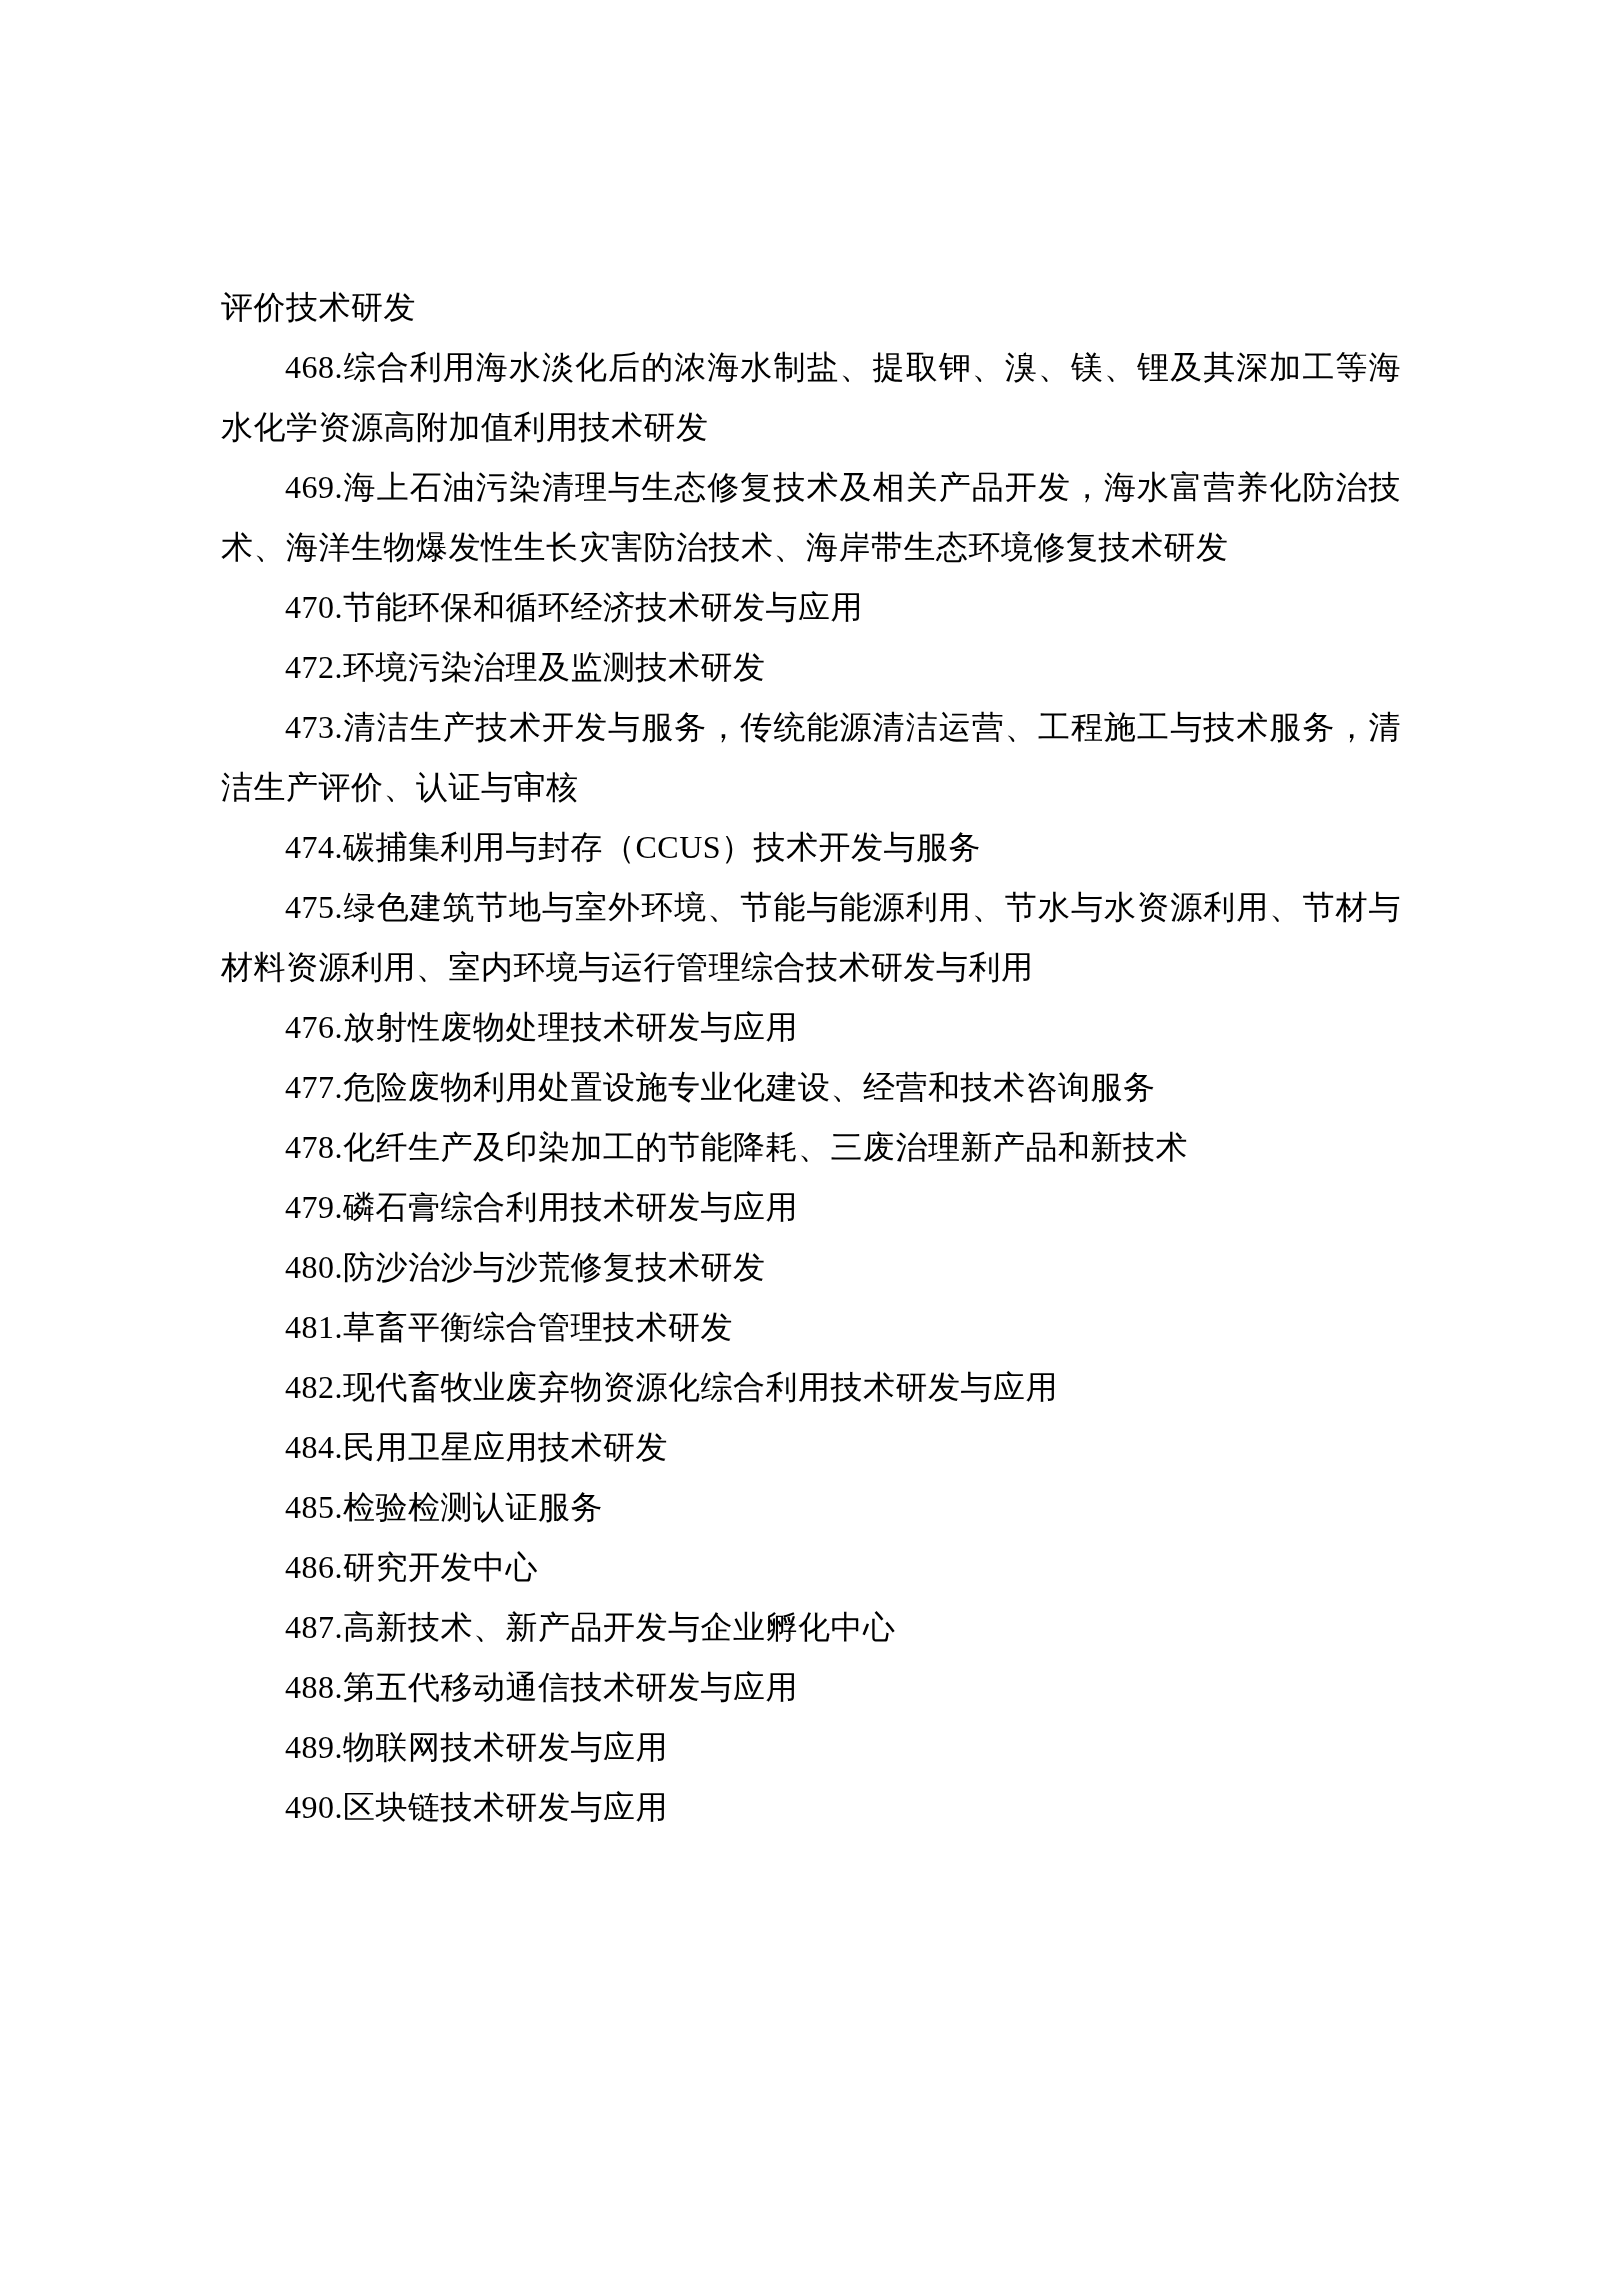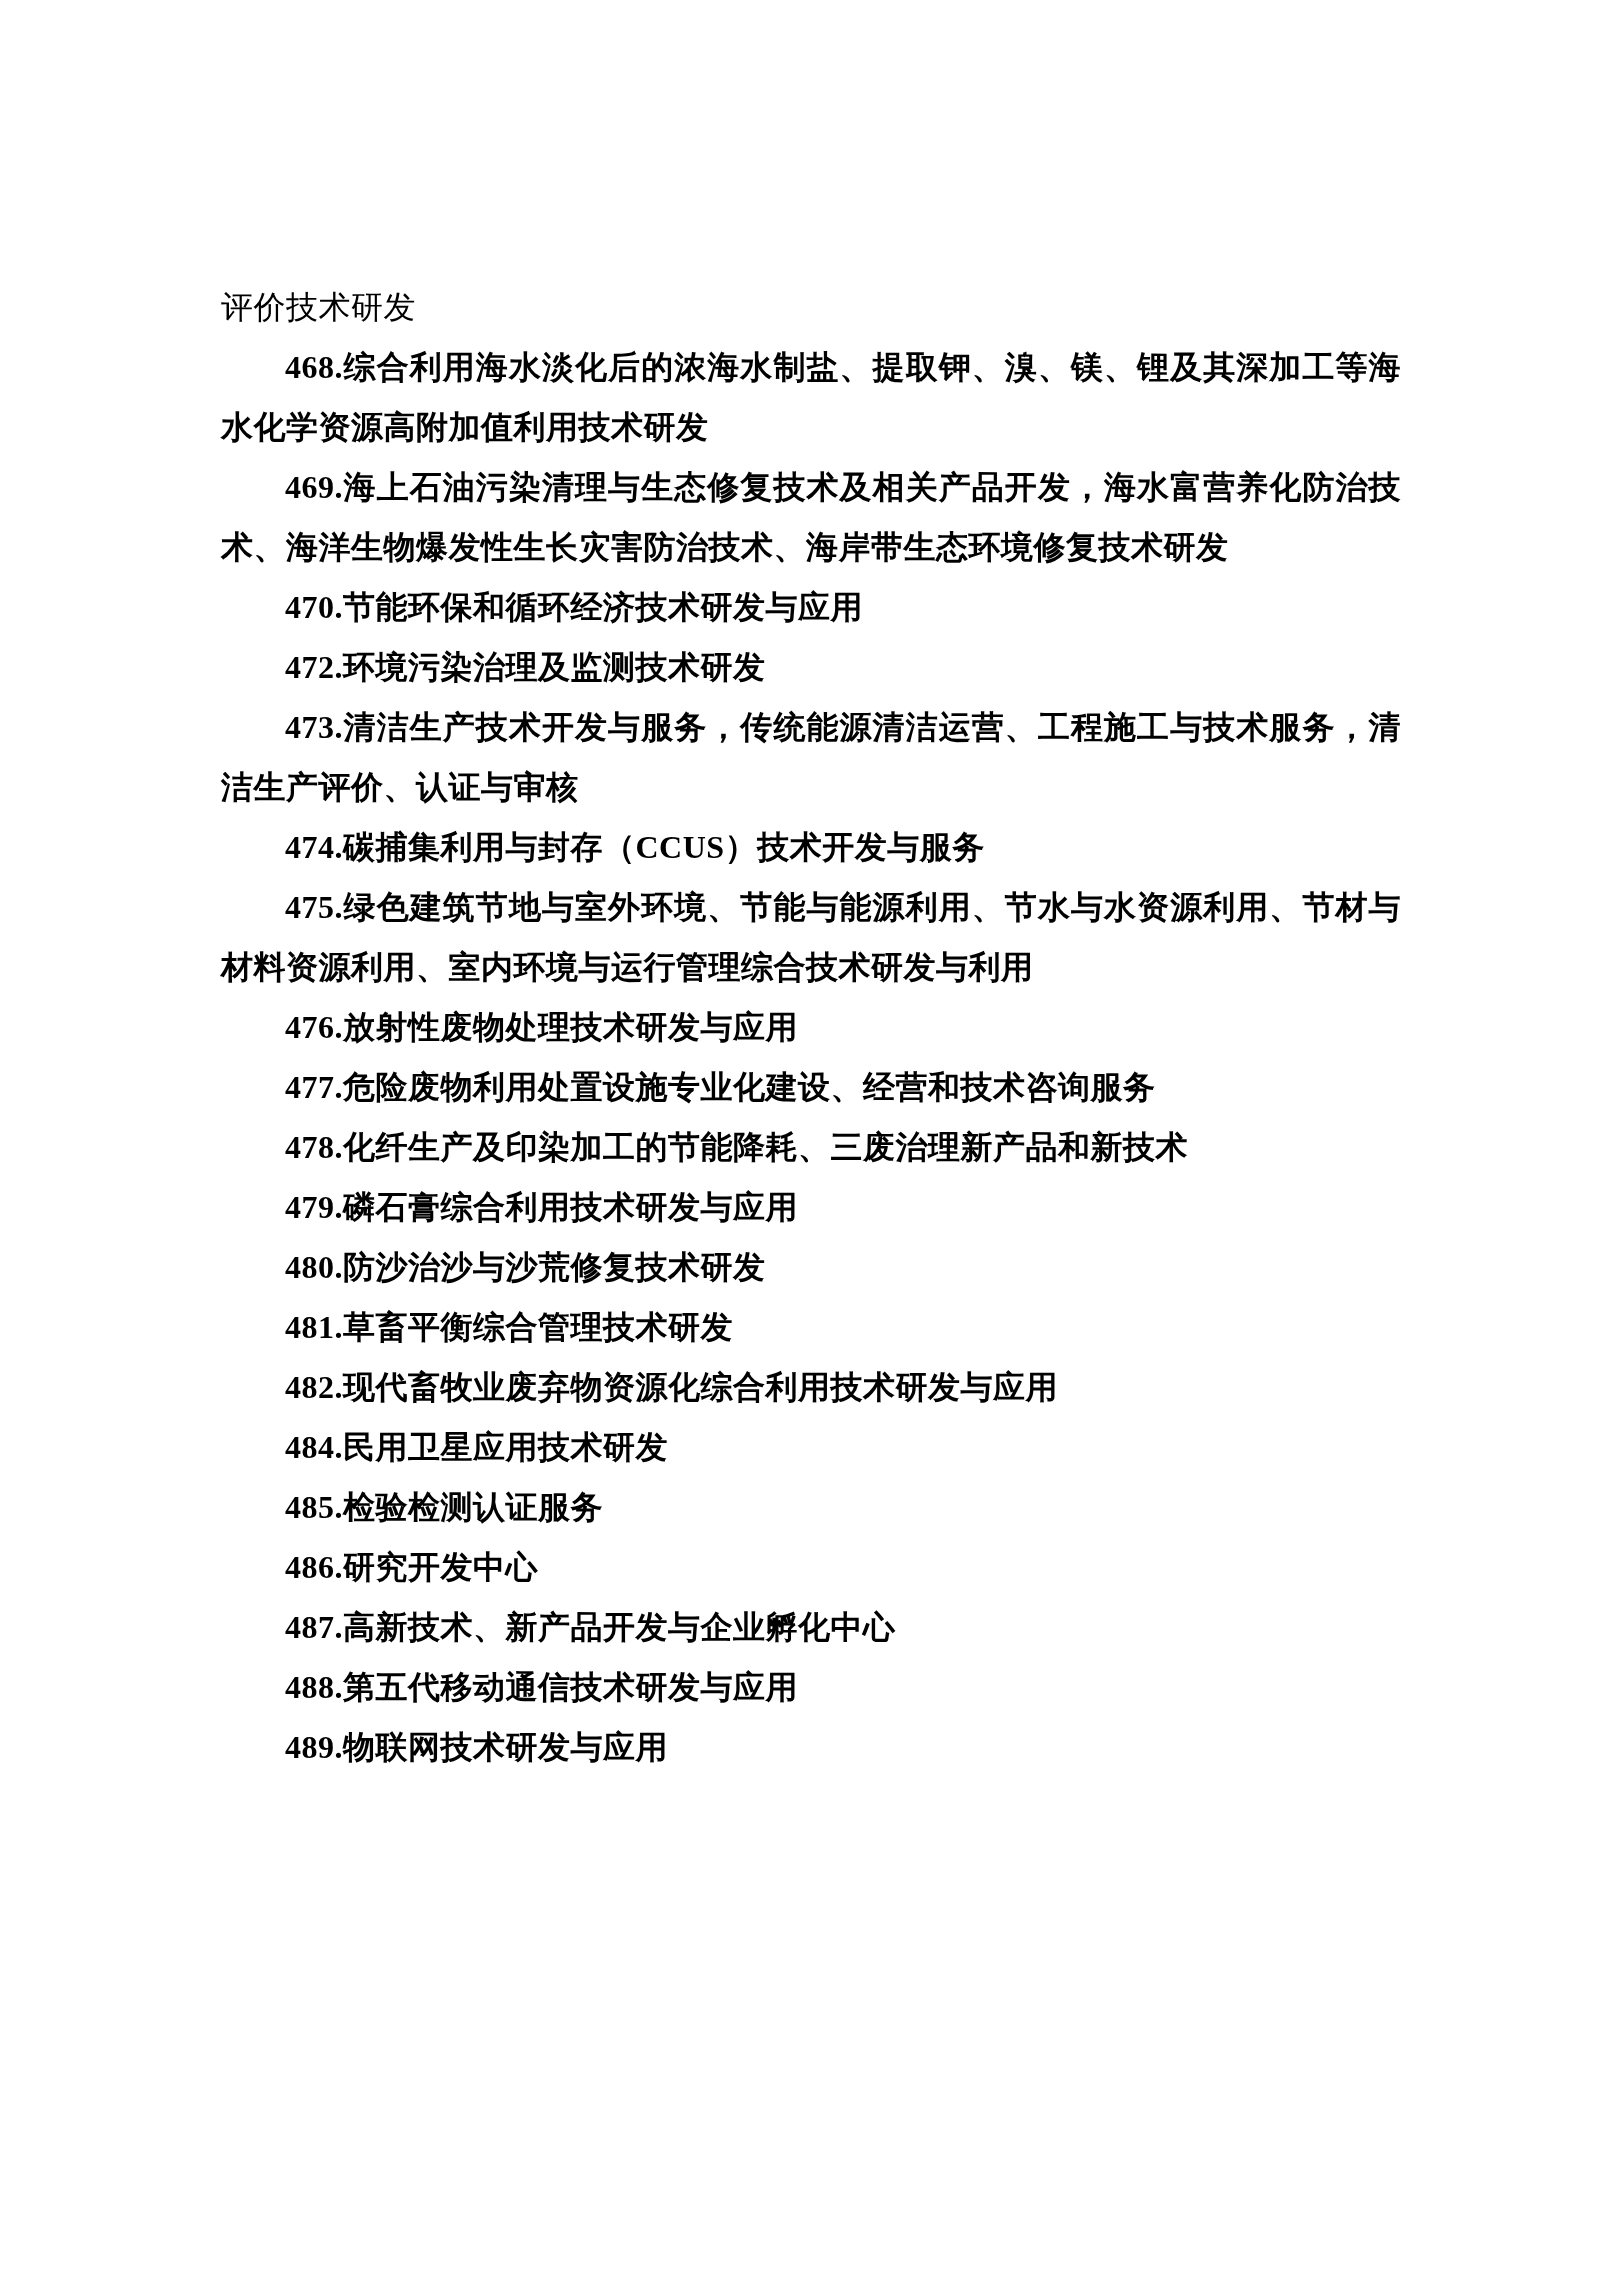--- a/index.html
+++ b/index.html
@@ -26,21 +26,20 @@
     text-align: justify;
     text-justify: inter-character;
     letter-spacing: 0.5px;
   }
   .content p {
     margin: 0;
     padding: 0;
   }
   .content p.indent {
     text-indent: 2em;
-    font-weight: bold;
   }
 </style>
 </head>
 <body>
 
 <div class="page">
   <div class="content">
     <p>评价技术研发</p>
     <p class="indent">468.综合利用海水淡化后的浓海水制盐、提取钾、溴、镁、锂及其深加工等海水化学资源高附加值利用技术研发</p>
     <p class="indent">469.海上石油污染清理与生态修复技术及相关产品开发，海水富营养化防治技术、海洋生物爆发性生长灾害防治技术、海岸带生态环境修复技术研发</p>
@@ -55,15 +54,16 @@
     <p class="indent">479.磷石膏综合利用技术研发与应用</p>
     <p class="indent">480.防沙治沙与沙荒修复技术研发</p>
     <p class="indent">481.草畜平衡综合管理技术研发</p>
     <p class="indent">482.现代畜牧业废弃物资源化综合利用技术研发与应用</p>
     <p class="indent">484.民用卫星应用技术研发</p>
     <p class="indent">485.检验检测认证服务</p>
     <p class="indent">486.研究开发中心</p>
     <p class="indent">487.高新技术、新产品开发与企业孵化中心</p>
     <p class="indent">488.第五代移动通信技术研发与应用</p>
     <p class="indent">489.物联网技术研发与应用</p>
+    <p class="indent">490.区块链技术研发与应用</p>
   </div>
 </div>
 
 
 </body></html>

